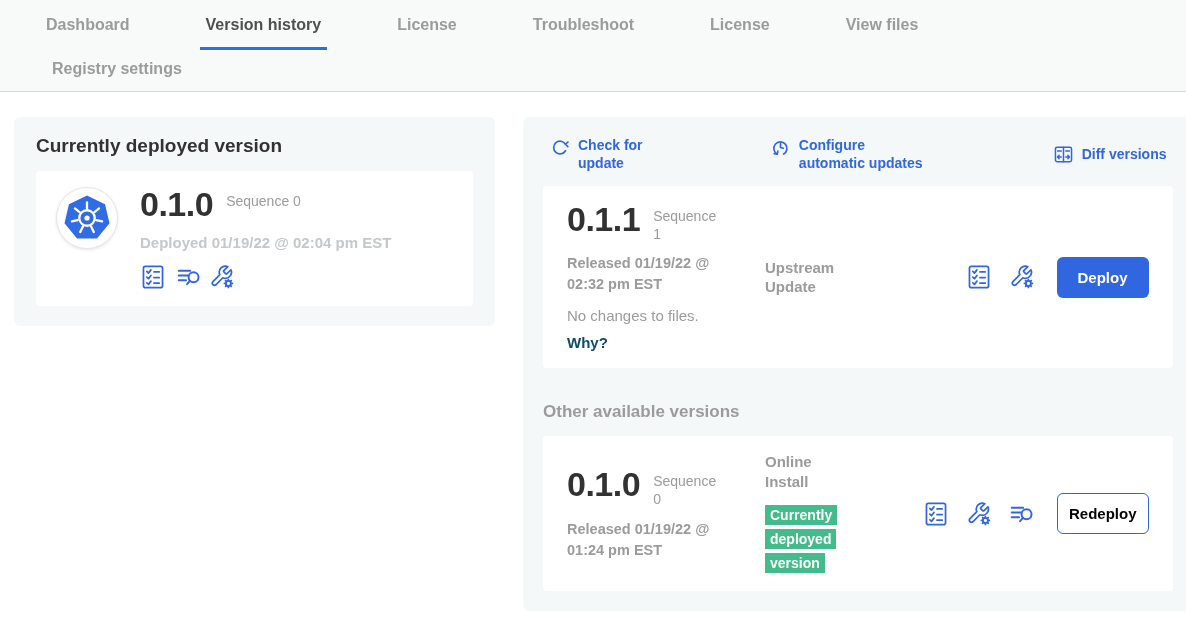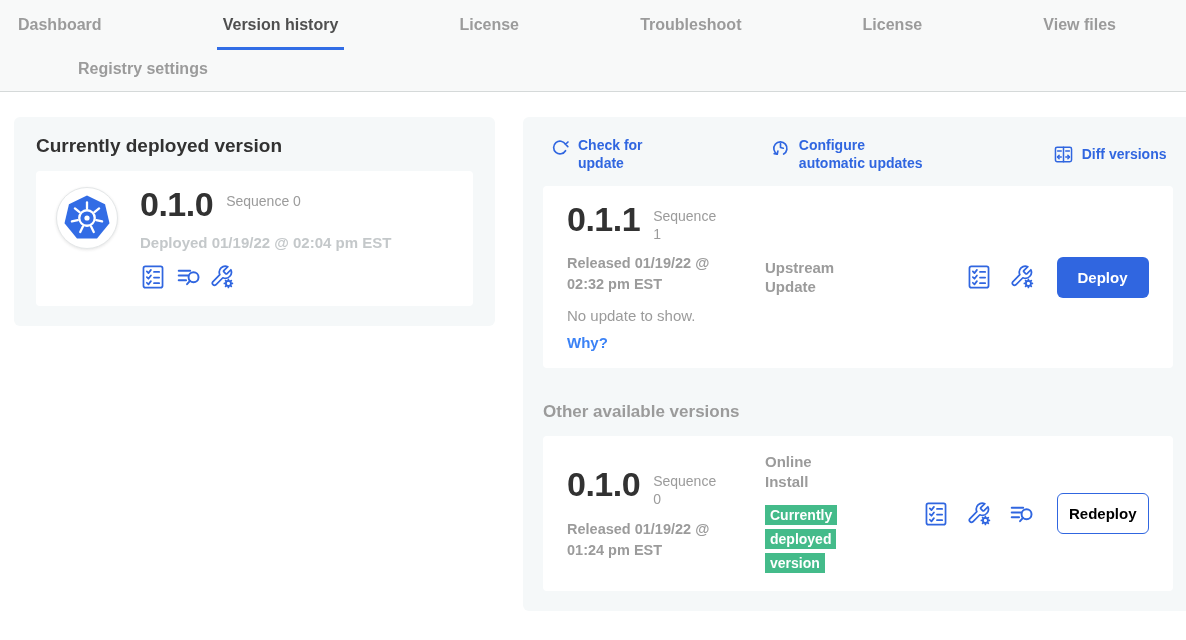--- a/index.html
+++ b/index.html
@@ -6,22 +6,22 @@
   html,body { margin:0; padding:0; }
   body {
     width:1186px; height:640px; overflow:hidden;
     background:#ffffff;
     font-family:"Liberation Sans", sans-serif;
     color:#323232;
   }
 
   
   .navbar { background:#f8f9f9; border-bottom:1px solid #d5d9d9; }
-  .nav-row1 { display:flex; padding:16px 0 0 12px;justify-content:space-between; }
-  .nav-row2 { display:flex; padding:10px 0 13px 72px; }
+  .nav-row1 { display:flex; padding:16px 0 0 40px; }
+  .nav-row2 { display:flex; padding:10px 0 13px 46px; }
   .nav-tab {
     font-size:16px; font-weight:700; color:#9b9b9b;
     margin-right:64px; padding:0 6px 13px 6px; cursor:pointer; white-space:nowrap;
   }
   .nav-tab.active { color:#4f4f4f; border-bottom:3px solid #326de6; }
   .nav-row2 .nav-tab { padding-bottom:0; }
 
   
   .main { display:flex; align-items:flex-start; gap:28px; padding:25px 14px 0 14px; }
   .panel { background:#f5f8f9; border-radius:6px; }
@@ -75,21 +75,21 @@
   .card-latest { min-height:178px; }
   .card-other  { min-height:138px; }
   .colA { flex:0 0 198px; }
   .colB { flex:0 0 158px; font-size:15px; font-weight:700; color:#9b9b9b; line-height:1.3; }
   .source-label { width:74px; }
   .spacer { flex:1; }
   .colC { display:flex; align-items:center; gap:17px; color:#3066e0; }
 
   .released { margin-top:10px; width:172px; font-size:14.5px; font-weight:700; color:#9b9b9b; line-height:1.45; }
   .no-changes { margin-top:12px; font-size:15px; color:#9b9b9b; }
-  .why-link { margin-top:10px; font-size:15px; font-weight:700; color:#3b82f6; cursor:pointer; display:inline-block; }
+  .why-link { margin-top:10px; font-size:15px; font-weight:700; color:#0c4a6e; cursor:pointer; display:inline-block; }
 
   .other-title { margin-top:34px; font-size:17px; font-weight:700; color:#9b9b9b; }
 
   .badge-wrap { margin-top:12px; width:94px; line-height:1.6; }
   .badge {
     display:inline; background:#44bb8a; color:#fff;
     font-size:14px; font-weight:700; padding:2px 5px;
     -webkit-box-decoration-break:clone; box-decoration-break:clone;
   }
 
@@ -233,21 +233,21 @@
       </div>
     </div>
 
     <div class="version-card card-latest">
       <div class="colA">
         <div class="version-row">
           <span class="version-number">0.1.1</span>
           <span class="seq seq-narrow">Sequence 1</span>
         </div>
         <div class="released">Released 01/19/22 @ 02:32 pm EST</div>
-        <div class="no-changes">No update to show.</div>
+        <div class="no-changes">No changes to files.</div>
         <span class="why-link">Why?</span>
       </div>
       <div class="colB">
         <div class="source-label">Upstream Update</div>
       </div>
       <div class="spacer"></div>
       <div class="colC">
         <svg class="a-icon" viewBox="0 0 24 24">
             <use href="#ic-checklist"></use>
           </svg>

